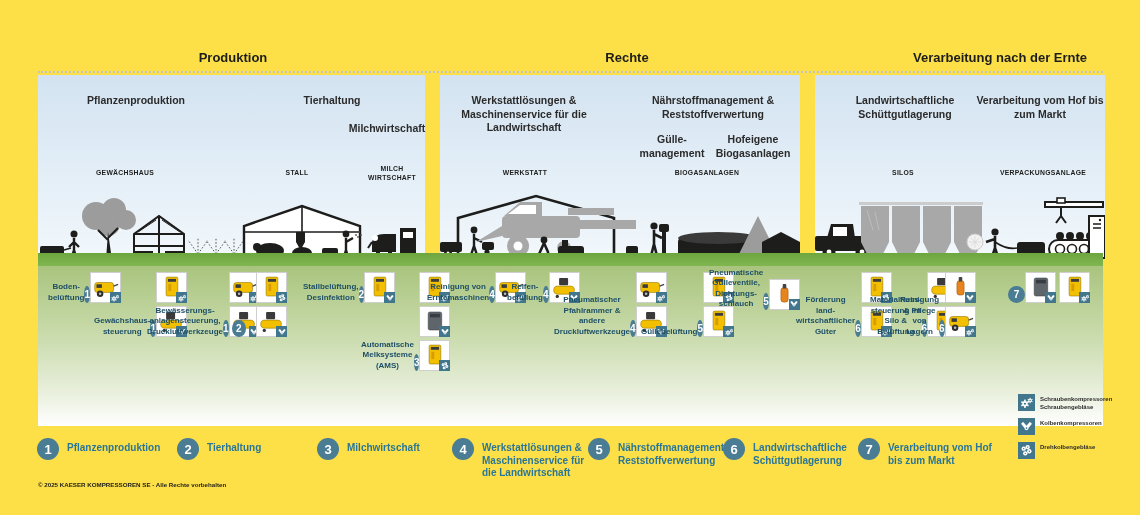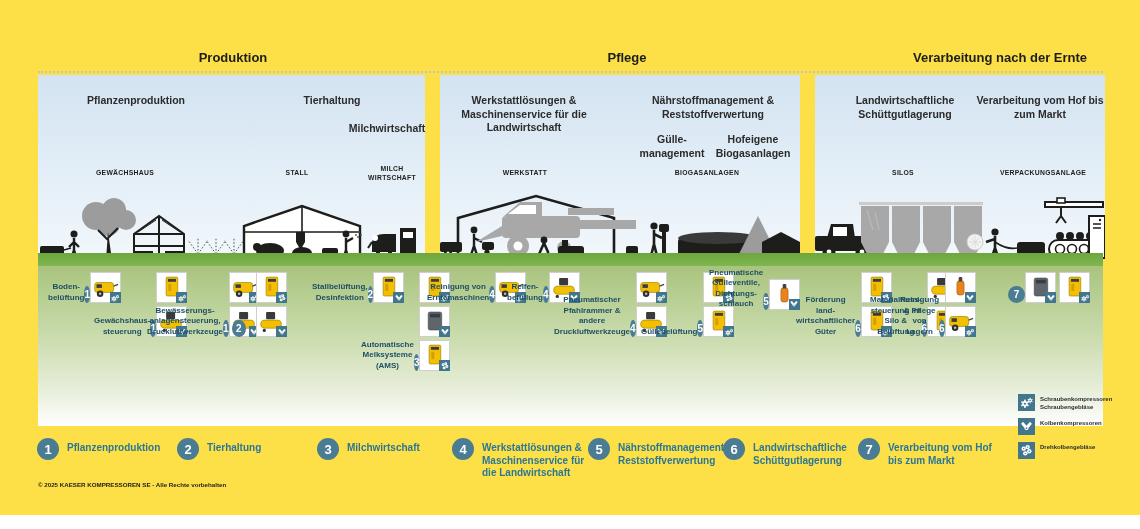--- a/index.html
+++ b/index.html
@@ -121,21 +121,21 @@
     <symbol id="p-bottle" viewBox="0 0 30 28">
       <rect x="11" y="7" width="8" height="16" rx="3" fill="#e8841d" stroke="#9c5408" stroke-width="0.6"></rect>
       <rect x="13" y="3" width="4" height="5" rx="1" fill="#444"></rect>
     </symbol>
   </defs>
 </svg>
 
 <div class="canvas">
 
   <div class="sec-title" style="left:233px">Produktion</div>
-  <div class="sec-title" style="left:627px">Pflege</div>
+  <div class="sec-title" style="left:627px">Rechte</div>
   <div class="sec-title" style="left:1000px">Verarbeitung nach der Ernte</div>
   <div class="dotline"></div>
 
   <div class="panel" style="left:38px;width:387px"></div>
   <div class="panel" style="left:440px;width:360px"></div>
   <div class="panel" style="left:815px;width:290px"></div>
 
   <div class="group" style="left:136px;top:94px">Pflanzenproduktion</div>
   <div class="group" style="left:332px;top:94px">Tierhaltung</div>
   <div class="group" style="left:387px;top:122px">Milchwirtschaft</div>
@@ -418,21 +418,21 @@
           </svg>
           <span class="badge">
             <svg>
               <use href="#ic-pistons"></use>
             </svg>
           </span>
         </div>
     </div>
   </div>
 
-  <div class="app" style="left:312px;width:70px">
+  <div class="app" style="left:303px;width:70px">
     <div class="app-label">Stallbelüftung, Desinfektion</div>
     <div class="num">2</div>
     <div class="thumbs">
       <div class="thumb">
           <svg class="prod">
             <use href="#p-vertical"></use>
           </svg>
           <span class="badge">
             <svg>
               <use href="#ic-pistons"></use>

